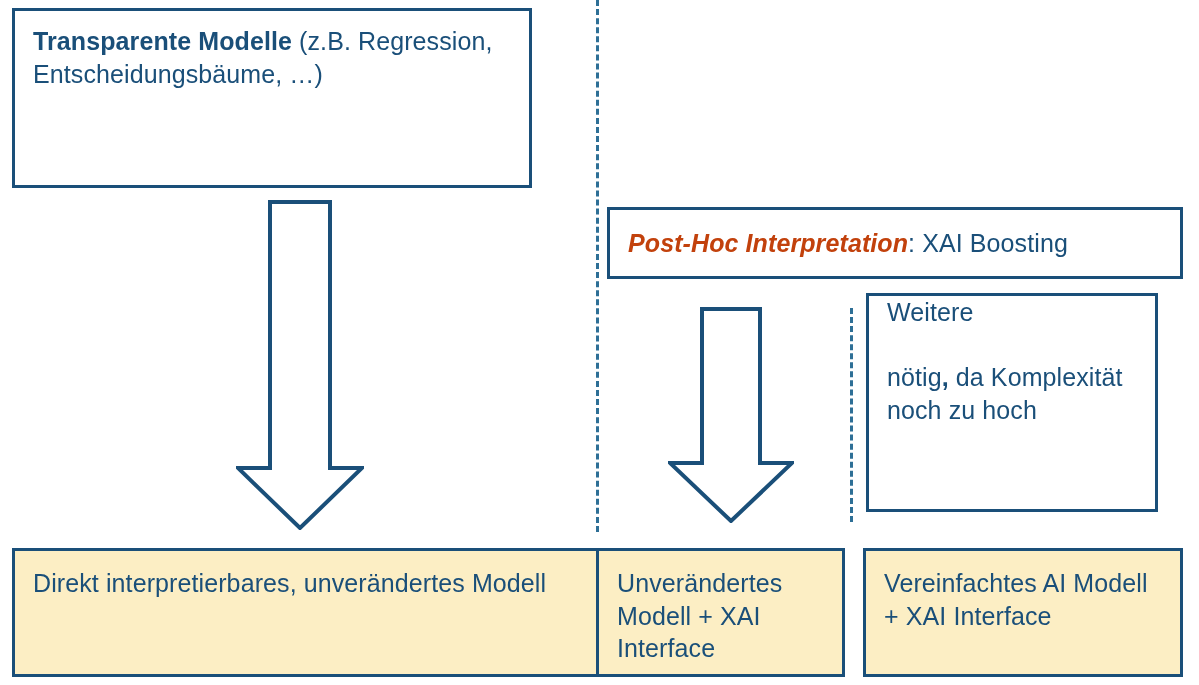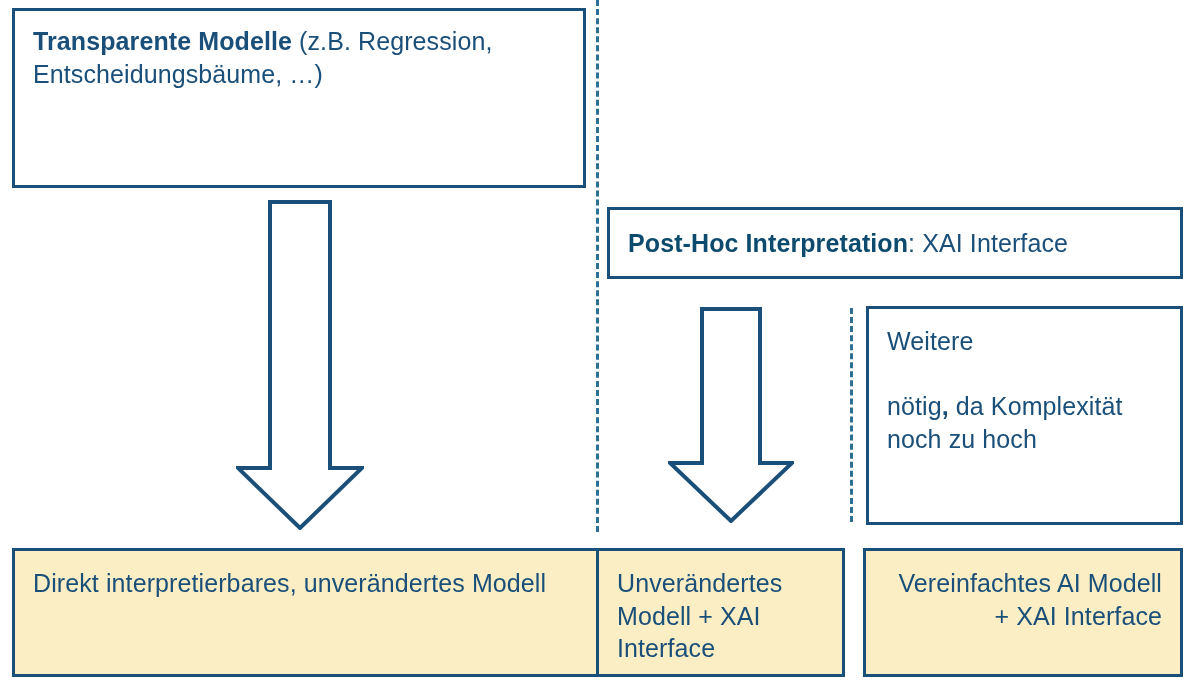--- a/index.html
+++ b/index.html
@@ -29,30 +29,30 @@
     padding: 14px 18px 10px 18px;
     font-size: 25px;
     line-height: 1.30;
     color: #1a4f79;
     letter-spacing: 0.1px;
   }
   .box.cream {
     background: #fceec4;
   }
   .b  { font-weight: bold; }
-  .gold-b { color: #0c4a6e; font-weight: bold; }
+  .gold-b { color: #c2410c; font-weight: bold; font-style: italic; }
 
   
-  #box-transparent-models { left: 12px;  top: 8px;   width: 574px; height: 180px; }
+  #box-transparent-models { left: 12px;  top: 8px;   width: 520px; height: 180px; }
   #box-blackbox-models    { left: 607px; top: 8px;   width: 576px; height: 180px; }
   #box-posthoc            { left: 607px; top: 207px; width: 576px; height: 72px;  padding-top: 17px; }
-  #box-approximation      { left: 866px; top: 306px; width: 317px; height: 219px; padding: 16px 16px 10px 18px; }
+  #box-approximation      { left: 866px; top: 293px; width: 292px; height: 219px; padding: 0 16px 10px 18px; }
   #box-result-left        { left: 12px;  top: 548px; width: 636px; height: 129px; padding-top: 16px; }
   #box-result-middle      { left: 596px; top: 548px; width: 249px; height: 129px; padding-top: 16px; }
-  #box-result-right       { left: 863px; top: 548px; width: 320px; height: 129px; padding-top: 16px; text-align: right; }
+  #box-result-right       { left: 863px; top: 548px; width: 320px; height: 129px; padding-top: 16px; }
 
   
   .dashed-sep {
     position: absolute;
     border-left: 3px dashed #2e6f96;
     width: 0;
   }
   #dashed-sep-main  { left: 596px; top: 0px;   height: 532px; }
   #dashed-sep-right { left: 850px; top: 308px; height: 214px; }
 
@@ -67,21 +67,21 @@
 <body>
 
 <div id="canvas">
 
   <div class="box" id="box-transparent-models">
     <span class="b">Transparente Modelle</span><span> (z.B. Regression, Entscheidungsbäume, …)</span>
   </div>
 
 
   <div class="box" id="box-posthoc">
-    <span class="gold-b">Post-Hoc Interpretation</span><span>: XAI Interface</span>
+    <span class="gold-b">Post-Hoc Interpretation</span><span>: XAI Boosting</span>
   </div>
 
   <div class="box" id="box-approximation">
     <span>Weitere</span><br>
     <br>
     <span>nötig</span><span class="b">,</span><span> da Komplexität noch zu hoch</span>
   </div>
 
   <div class="dashed-sep" id="dashed-sep-main"></div>
   <div class="dashed-sep" id="dashed-sep-right"></div>

